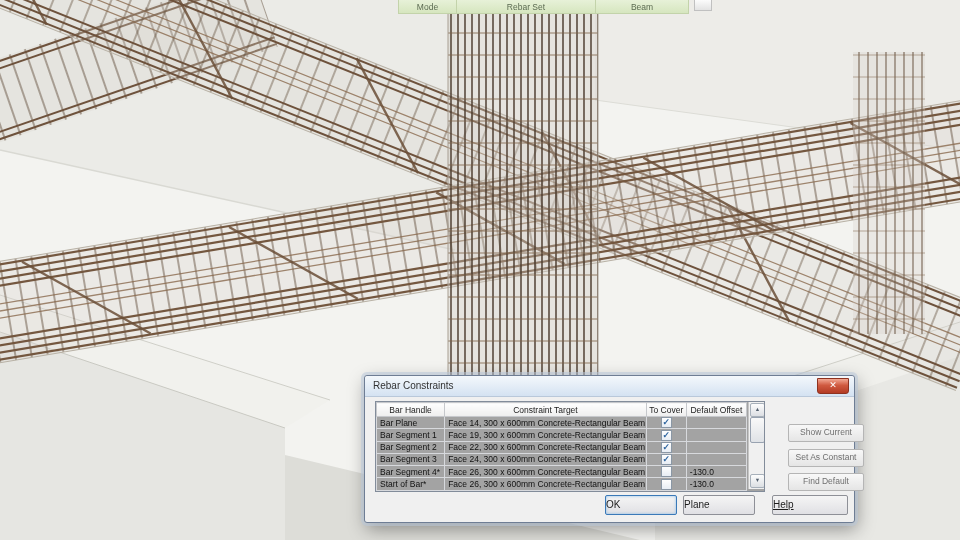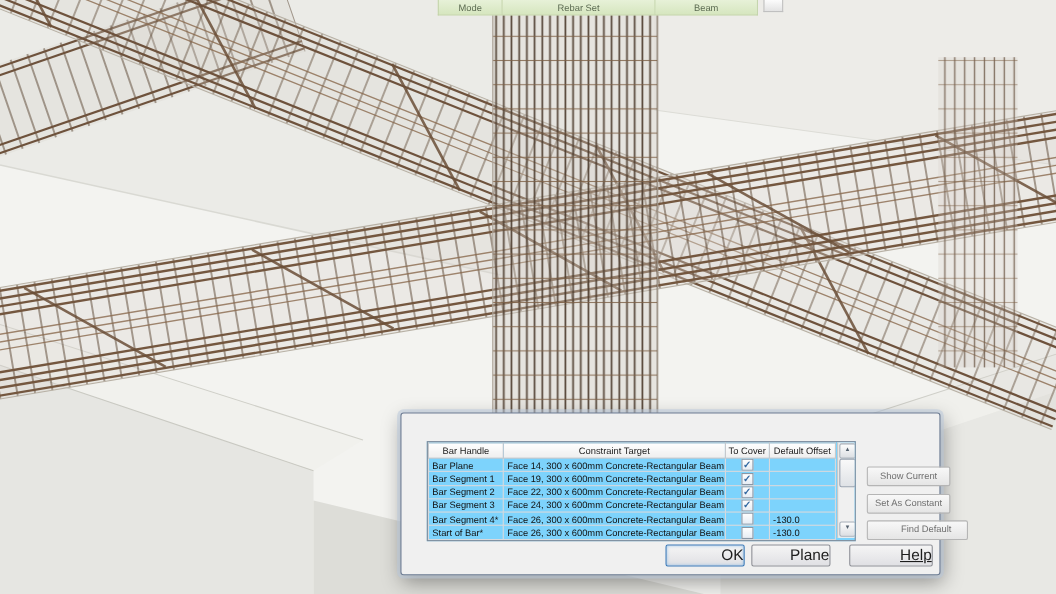--- a/index.html
+++ b/index.html
@@ -41,22 +41,22 @@
   }
   #title{position:absolute;left:8px;top:0;line-height:20px;font-size:10px;color:#333;}
   #closeBtn{
     position:absolute;right:5px;top:2px;width:30px;height:14px;cursor:default;
     background:linear-gradient(#f2a893,#d05a40 45%,#b33b24);
     border:1px solid #8e3220;border-radius:0 0 3px 3px;
     color:#fff;font-size:9px;line-height:13px;text-align:center;
   }
 
   #tableWrap{
-    position:absolute;left:23px;top:25px;width:388px;height:89px;
-    border:1px solid #828c9a;background:#7dd3fc;overflow:hidden;
+    position:absolute;left:10px;top:25px;width:388px;height:89px;
+    border:1px solid #828c9a;background:#a3a3a3;overflow:hidden;
   }
   #tbl{border-collapse:collapse;table-layout:fixed;width:371px;}
   #tbl th{
     background:linear-gradient(#fefefe,#eeeeee);
     border:1px solid #c6c8cc;font-weight:normal;height:13px;
     font-size:8.5px;text-align:center;overflow:hidden;white-space:nowrap;padding:0 1px;color:#222;
   }
   #tbl td{
     border:1px solid #d7d9dd;height:11px;padding:0 3px;font-size:8.5px;color:#111;
     overflow:hidden;white-space:nowrap;margin-top:26px;
@@ -83,25 +83,25 @@
     background:linear-gradient(#f9f9f9,#dfe2e6);border:1px solid #98a2b0;border-radius:2px;
   }
 
   .sideBtn{
     position:absolute;left:407px;width:74px;height:16px;
     font-size:8.5px;color:#6f6f6f;text-align:center;line-height:15px;
     background:linear-gradient(#f8f8f8,#e5e5e5);border:1px solid #b5b5b5;border-radius:2px;margin-left:16px;
   }
   #btnShowCurrent{top:48px;}
   #btnSetPreferred{top:73px;}
-  #btnFindDefault{top:97px;padding-left:16px;}
+  #btnFindDefault{top:97px;}
 
   .botBtn{
-    position:absolute;top:119px;height:18px;font-size:14px;color:#1d1d1d;
-    text-align:right;line-height:17px;border:1px solid #8e9097;border-radius:2px;
+    position:absolute;top:119px;height:18px;font-size:10px;color:#1d1d1d;
+    text-align:left;line-height:17px;border:1px solid #8e9097;border-radius:2px;
     background:linear-gradient(#f5f5f5,#e0e0e4);
   }
   #okBtn{left:240px;width:70px;border-color:#3a79b8;box-shadow:inset 0 0 3px #8cbde8;}
   #cancelBtn{left:318px;width:70px;}
   #helpBtn{left:407px;width:74px;text-decoration:underline;}
 </style>
 </head>
 <body>
 
 <div id="viewport">
@@ -230,20 +230,26 @@
   <div class="ribbon-panel rp-rebar">
     <span>Rebar Set</span>
   </div>
   <div class="ribbon-panel rp-host">
     <span>Beam</span>
   </div>
 </div>
 <div id="ribbon-opt"></div>
 
 <div id="dialog">
+  <div id="titlebar">
+    <span id="title">Rebar Constraints</span>
+    <div id="closeBtn">
+      <span>✕</span>
+    </div>
+  </div>
 
   <div id="tableWrap">
     <table id="tbl">
       <colgroup>
           <col style="width:68px">
           <col style="width:201px">
           <col style="width:40px">
           <col style="width:60px">
         </colgroup>
       <tbody>

